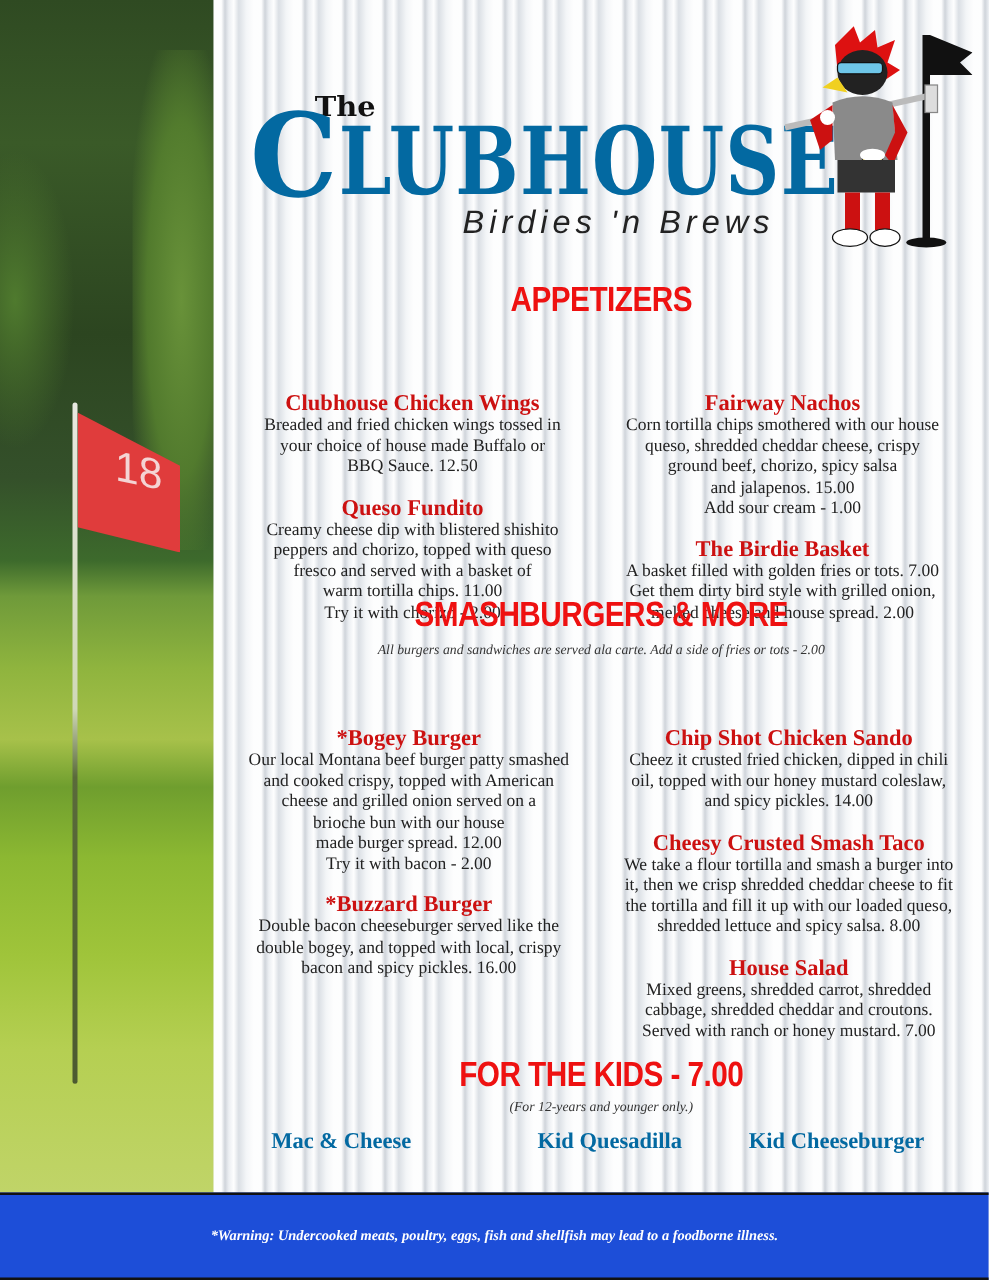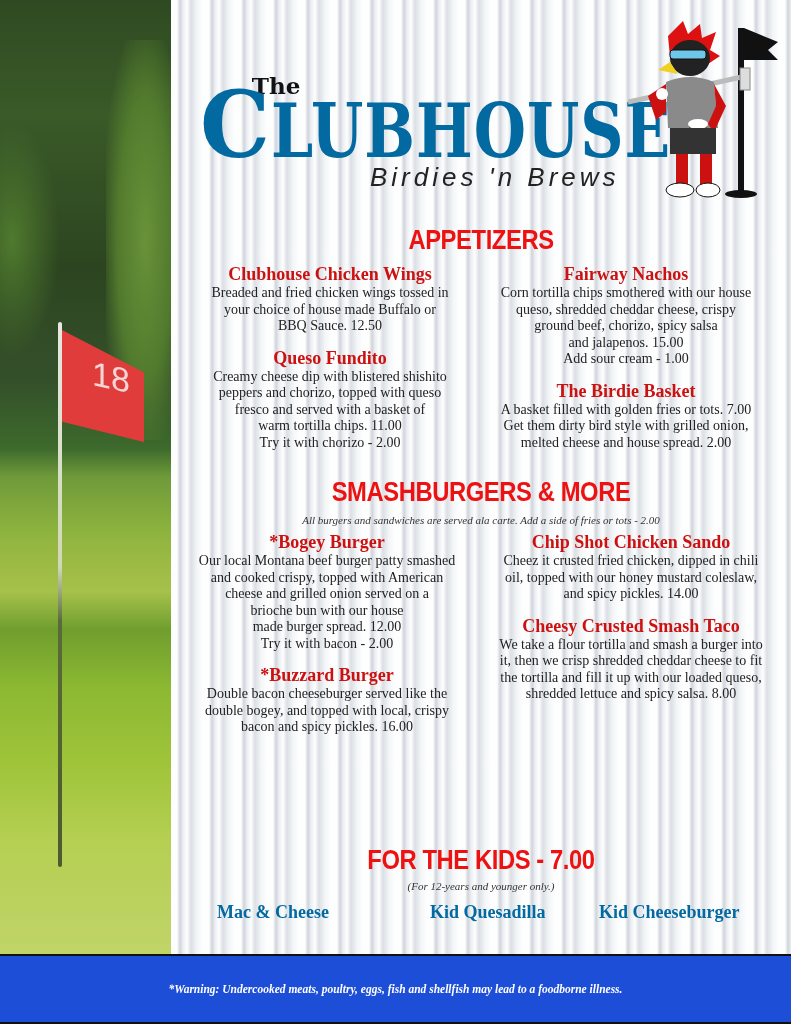--- a/index.html
+++ b/index.html
@@ -73,21 +73,21 @@
 
   .section-title {
     position: absolute; left: 171px; width: 620px; text-align: center;
     font-family: "Liberation Sans", sans-serif; font-weight: bold; color: #ee1111;
     font-size: 28px; letter-spacing: -0.5px; transform: scaleX(0.85);
   }
   .note {
     position: absolute; left: 171px; width: 620px; text-align: center;
     font-style: italic; font-size: 11px; color: #333;
   }
-  .col { position: absolute; text-align: center; color: #222; }
+  .col { position: absolute; text-align: center; color: #222; margin-top: 48px; }
   .item { margin-bottom: 12px; }
   .item-name {
     font-weight: bold; color: #cc1111; font-size: 18px; line-height: 22px;
   }
   .item-desc { font-size: 14px; line-height: 16.5px; white-space: pre-line; }
   .kids-row {
     position: absolute; top: 902px; left: 171px; width: 620px; height: 26px;
   }
   .kid-item { position: absolute; top: 0; font-weight: bold; color: #0369a1; font-size: 18px; }
   .footer {
@@ -213,20 +213,26 @@
 oil, topped with our honey mustard coleslaw,
 and spicy  pickles. 14.00</div>
   </div>
   <div class="item">
     <div class="item-name">Cheesy Crusted Smash Taco</div>
     <div class="item-desc">We take a flour tortilla and smash a burger into
 it, then we crisp shredded cheddar cheese to fit
 the tortilla and fill it up with our loaded queso,
 shredded lettuce and spicy salsa.  8.00</div>
   </div>
+  <div class="item">
+    <div class="item-name">House Salad</div>
+    <div class="item-desc">Mixed greens, shredded carrot, shredded
+cabbage, shredded cheddar and croutons.
+Served with ranch or honey mustard.  7.00</div>
+  </div>
 </div>
 
 <div class="section-title" style="top:844px;">FOR THE KIDS - 7.00</div>
 <div class="note" style="top:880px;">(For 12-years and younger only.)</div>
 <div class="kids-row">
   <span class="kid-item" style="left:46px;">Mac &amp; Cheese</span>
   <span class="kid-item" style="left:259px;">Kid Quesadilla</span>
   <span class="kid-item" style="left:428px;text-align:center;">Kid Cheeseburger</span>
 </div>
 

